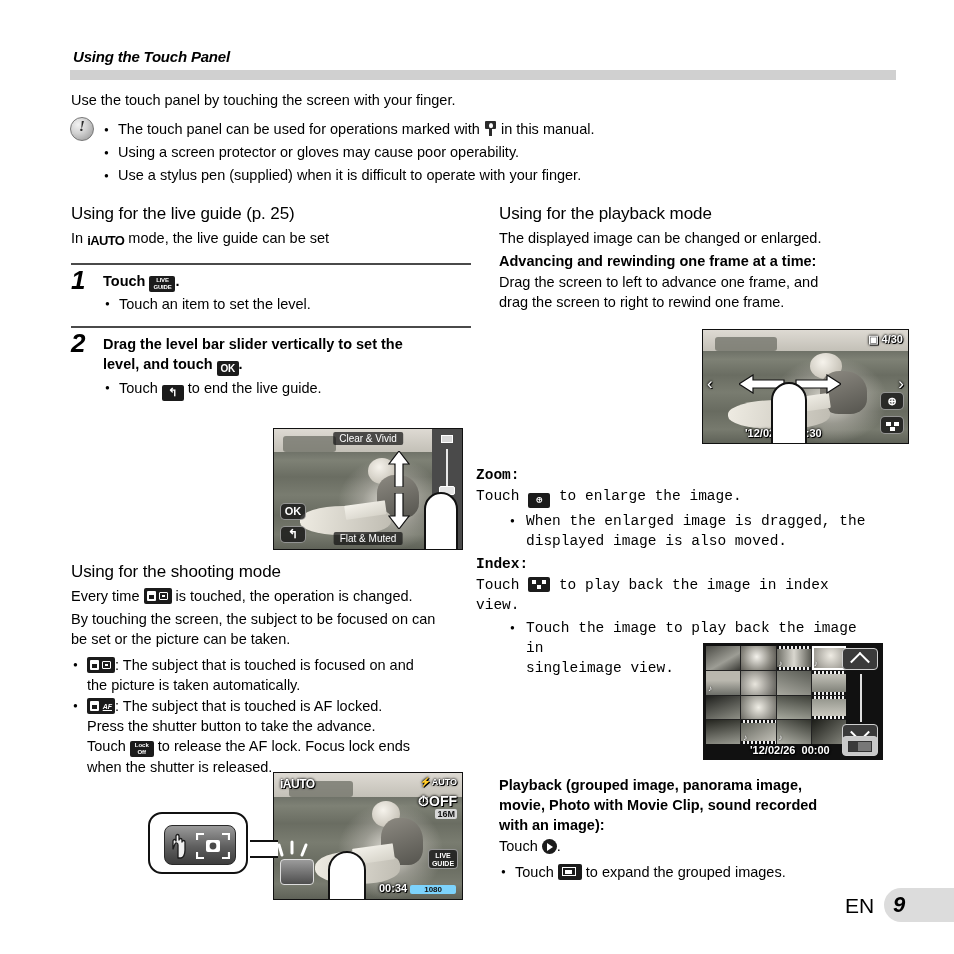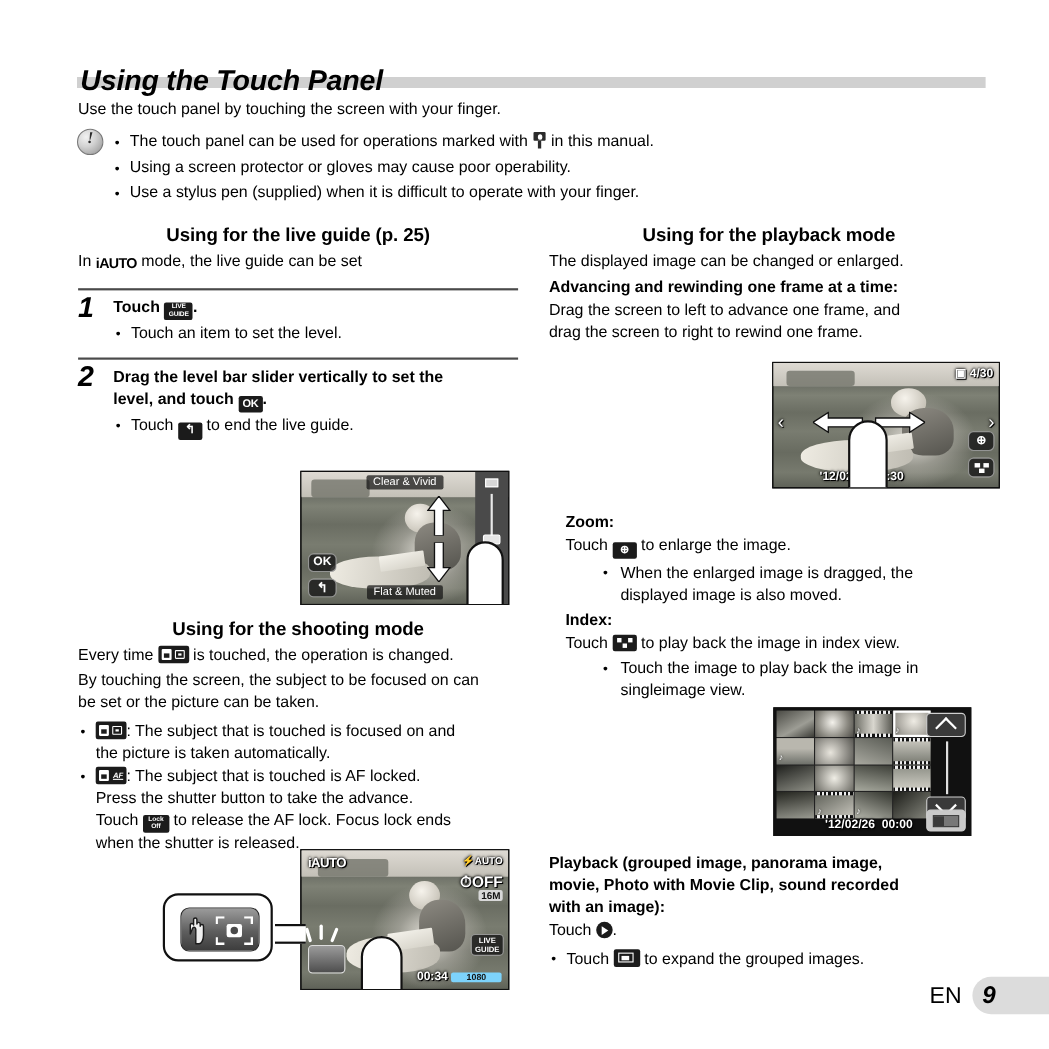--- a/index.html
+++ b/index.html
@@ -7,42 +7,42 @@
     width:954px;height:954px;background:#fff;
     font-family:"Liberation Sans", sans-serif;
     color:#000;position:relative;overflow:hidden;
   }
   .page{position:absolute;left:0;top:0;width:954px;height:954px;}
 
   
   .header{position:absolute;left:70px;top:46px;width:826px;height:34px;}
   .header .rule{position:absolute;left:0;bottom:0;width:826px;height:10px;background:#d0d0d0;}
   .header .htitle{
-    position:absolute;left:3px;top:12px;
-    font-size:26px;font-weight:bold;font-style:italic;
+    position:absolute;left:3px;top:2px;
+    font-size:15px;font-weight:bold;font-style:italic;
     letter-spacing:-0.2px;white-space:nowrap;
   }
 
   
   .intro{position:absolute;left:71px;top:92px;font-size:14.5px;}
   .noteicon{position:absolute;left:70px;top:117px;width:24px;height:24px;border-radius:50%;
      background:radial-gradient(circle at 33% 30%, #f2f2f2 0%, #d2d2d2 42%, #8f8f8f 100%);
      border:1px solid #777;box-sizing:border-box;}
   .noteicon b{position:absolute;left:0;right:0;top:0px;text-align:center;font-size:15px;
      font-style:italic;color:#2b2b2b;font-family:"Liberation Serif",serif;}
   .notelist{position:absolute;left:104px;top:118px;width:620px;font-size:14.5px;line-height:23px;}
   .notelist .li{position:relative;padding-left:14px;}
   .notelist .li:before{content:"\25CF";position:absolute;left:0;top:0;font-size:8px;line-height:23px;}
 
   
   .col{position:absolute;width:400px;}
   .colL{left:71px;top:204px;}
   .colR{left:499px;top:204px;}
 
-  h2.sec{font-size:17px;font-weight:bold;margin:0 0 4px 0;letter-spacing:-0.1px;text-align:center;}
+  h2.sec{font-size:17px;font-weight:normal;margin:0 0 4px 0;letter-spacing:-0.1px;}
   p.body{font-size:14.5px;line-height:20px;margin:0 0 3px 0;}
   p.bold{font-size:14.5px;line-height:20px;margin:3px 0 1px 0;font-weight:bold;}
   ul.b{margin:2px 0 0 0;padding:0;list-style:none;}
   ul.b li{position:relative;padding-left:16px;font-size:14.5px;line-height:20px;margin-bottom:1px;}
   ul.b li:before{content:"\25CF";position:absolute;left:2px;top:0;font-size:8px;line-height:20px;}
   ul.b.ind li{padding-left:50px;}
   ul.b.ind li:before{left:34px;}
 
   .hr{height:2px;background:#4a4a4a;margin:12px 0 6px 0;}
   .step{position:relative;min-height:22px;padding-left:32px;}
@@ -318,21 +318,21 @@
     <div class="pillbtn" style="right:4px;top:86px;width:24px;height:18px;border-radius:5px;">
       <span style="display:inline-block;width:13px;height:9px;margin-top:3px;
         background:linear-gradient(#fff,#fff) 0 0/5px 4px no-repeat,
                    linear-gradient(#fff,#fff) 8px 0/5px 4px no-repeat,
                    linear-gradient(#fff,#fff) 4px 5px/5px 4px no-repeat;"></span>
     </div>
     <div class="ovl" style="left:42px;bottom:4px;font-size:11px;"><span>'12/02/26</span> <span>12:30</span></div>
     <div class="finger" style="left:68px;top:52px;width:32px;height:80px;"></div>
   </div>
 
-  <div class="col" style="left:514px;top:462px;">
+  <div class="col" style="left:476px;top:462px;font-family:Liberation Mono, monospace;">
     <p class="bold">Zoom:</p>
     <p class="body"><span>Touch </span><span class="ic ic-zoomb">⊕</span><span> to enlarge the image.</span></p>
     <ul class="b ind">
       <li><span>When the enlarged image is dragged, the</span><br><span>displayed image is also moved.</span></li>
     </ul>
     <p class="bold">Index:</p>
     <p class="body"><span>Touch </span><span class="ic ic-indexb"><s></s></span><span> to play back the image in index view.</span></p>
     <ul class="b ind">
       <li><span>Touch the image to play back the image in</span><br><span>singleimage view.</span></li>
     </ul>

